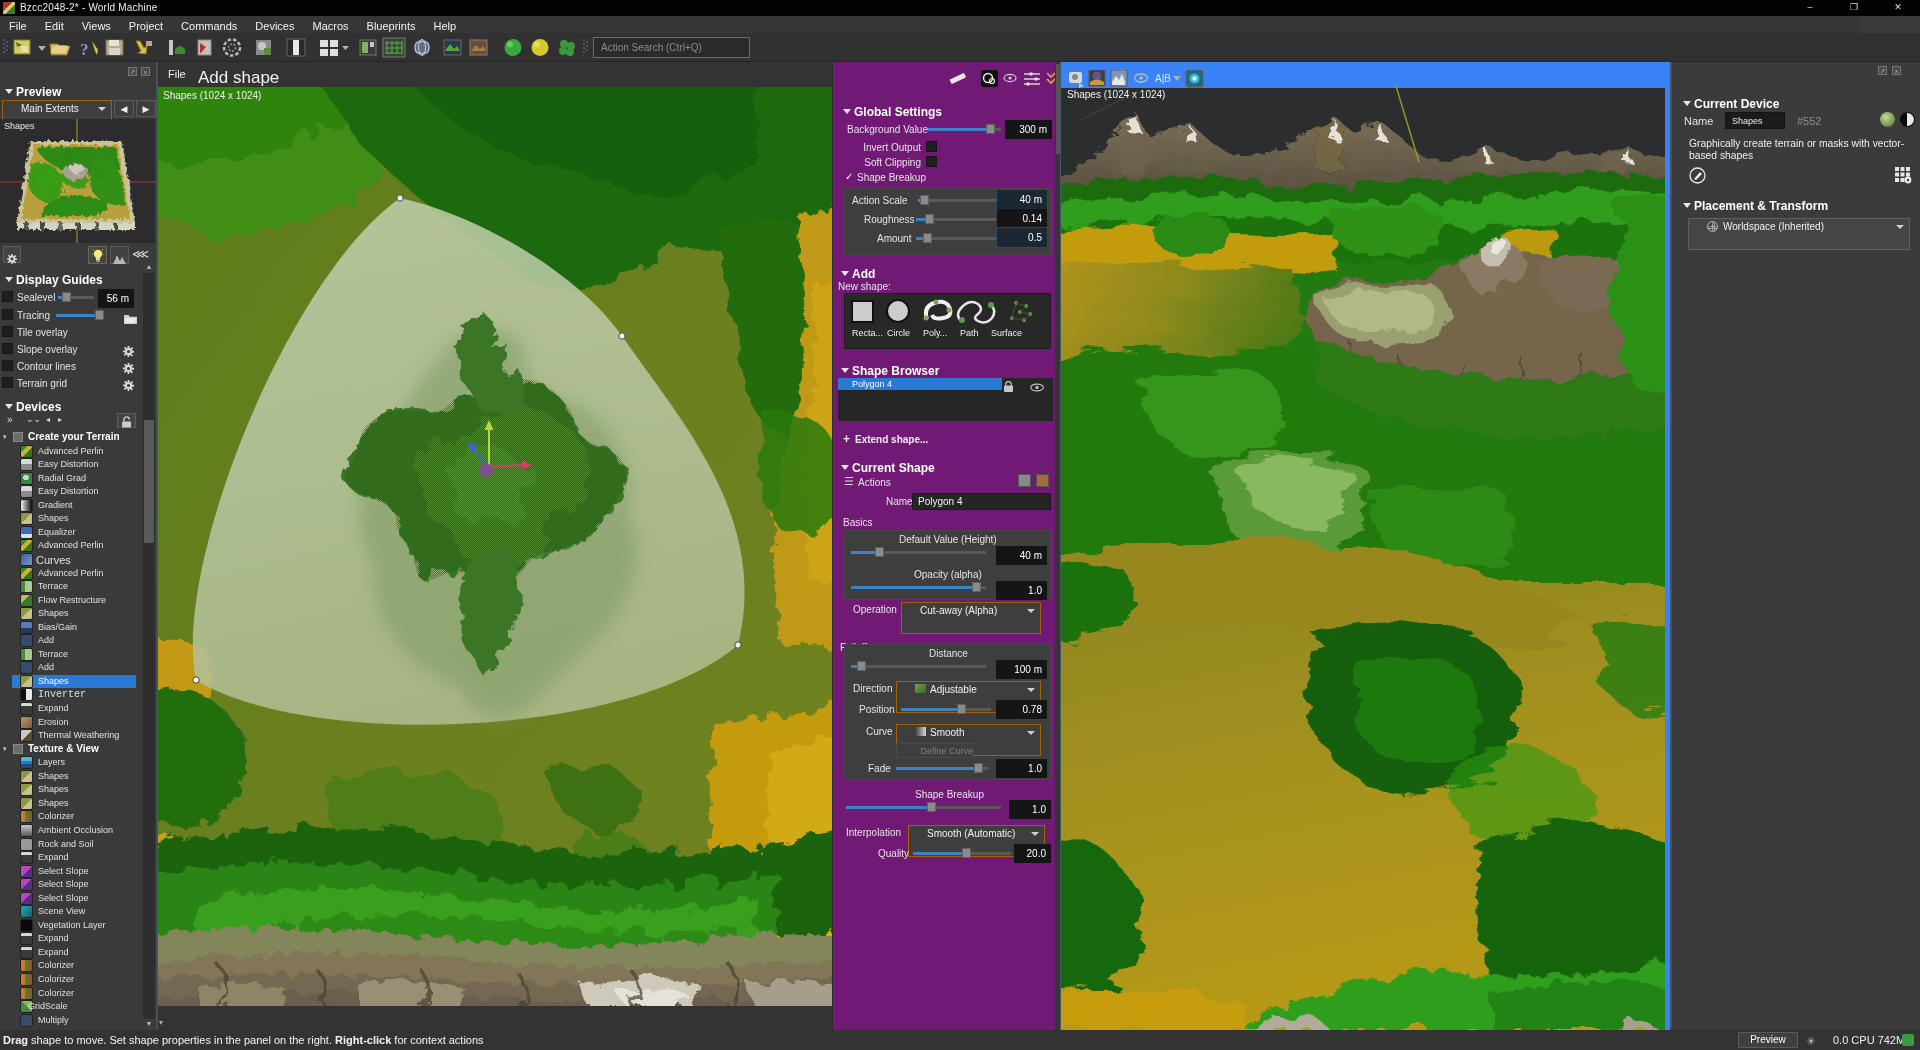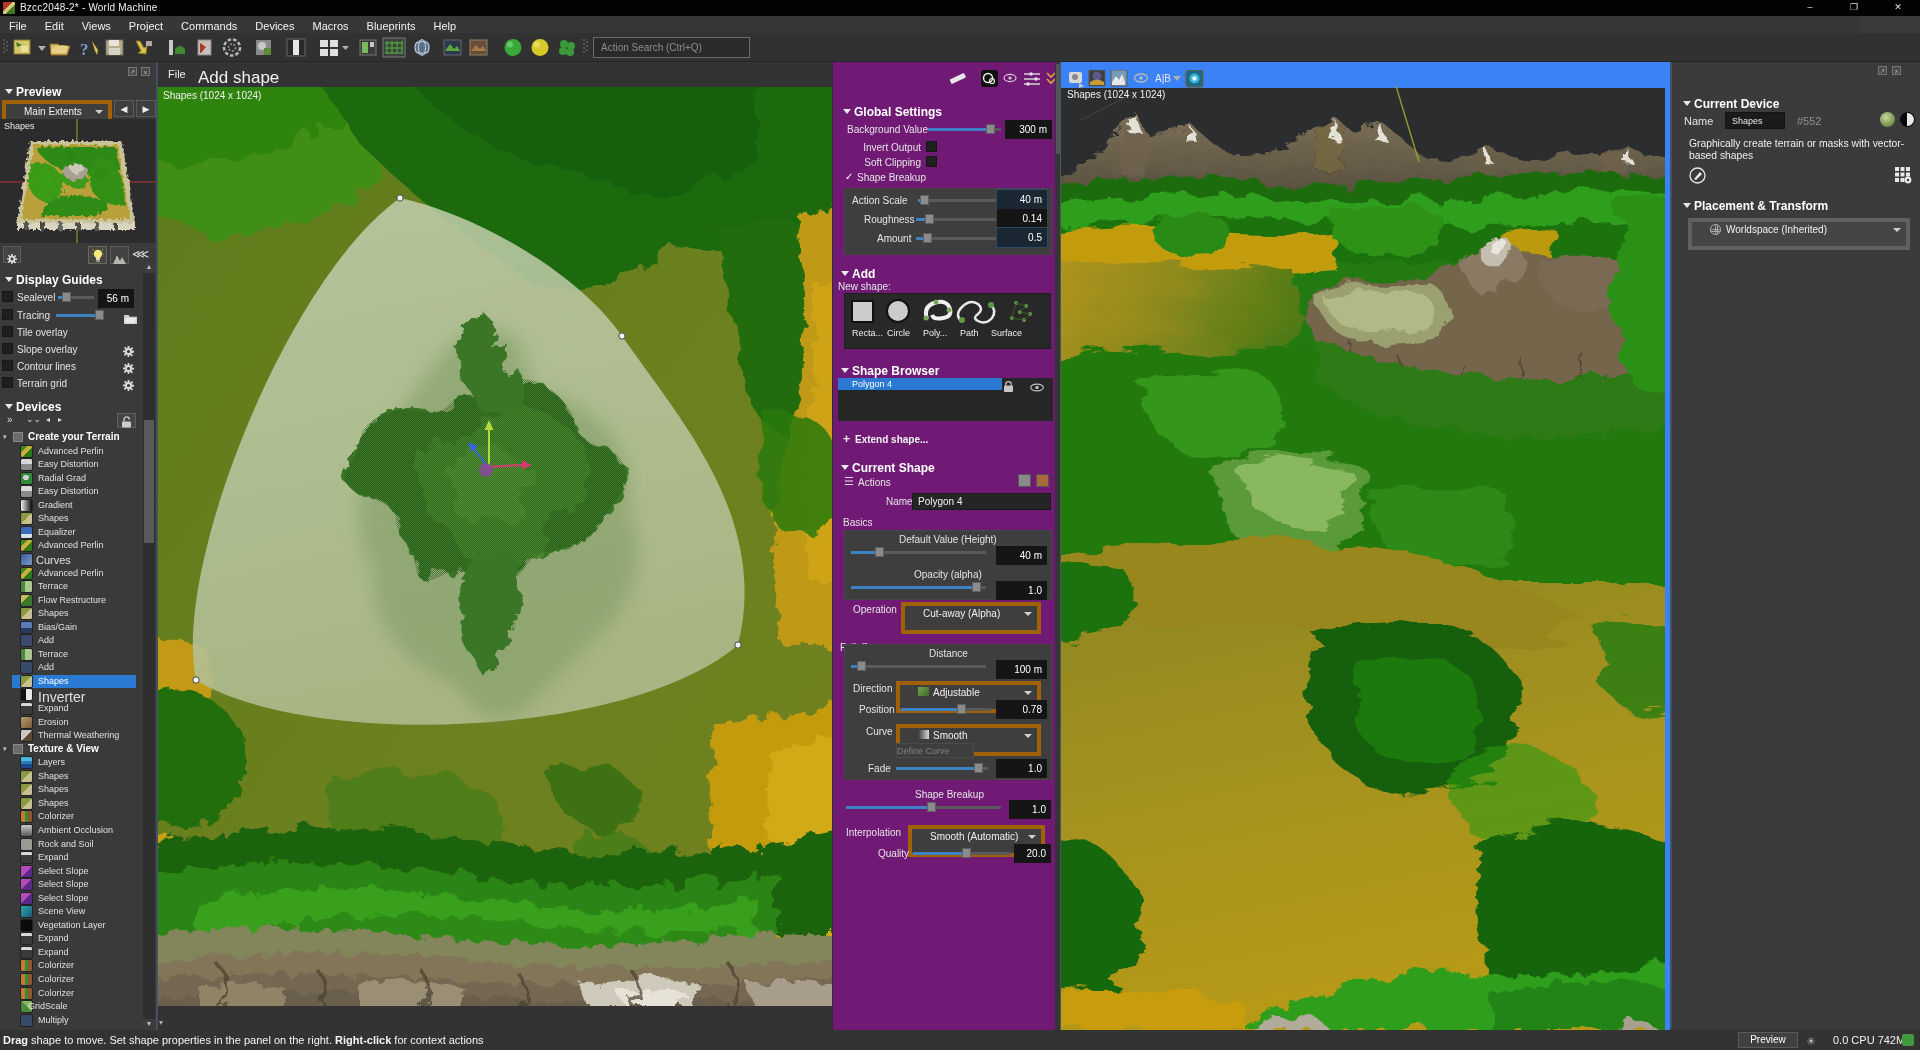--- a/index.html
+++ b/index.html
@@ -20,21 +20,21 @@
 .hdr { font-size:12px; font-weight:bold; color:#ffffff; }
 .tri { display:inline-block; width:0; height:0; border-left:4px solid transparent; border-right:4px solid transparent;
   border-top:5px solid #e8e8e8; margin-right:3px; vertical-align:2px;}
 .lbl { font-size:10px; color:#e4e4e4; }
 .vbox { position:absolute; height:19px; background:#151515; color:#fff; font-size:10px; text-align:right; padding:4px 5px 0 0;}
 .vboxb { background:#1b2833; outline:1px solid #2c4a63; }
 .cb { position:absolute; width:11px; height:11px; background:#1f1f1f; border:1px solid #161616; }
 .slider { position:absolute; height:3px; background:#5a5a5a; }
 .slider .fill { position:absolute; left:0; top:0; height:3px; background:#3d82c4; }
 .slider .knob { position:absolute; top:-4px; width:9px; height:10px; background:#8b8b8b; border:1px solid #5f5f5f; }
-.ddown { position:absolute; height:32px; background:#3e3e3e; border:4px solid #a16207; font-size:10px;
+.ddown { position:absolute; height:32px; background:#3e3e3e; border:1px solid #a16207; font-size:10px;
   color:#f0f0f0; padding:2px 0 0 18px; }
 .ddown .arr { position:absolute; right:5px; top:6px; width:0; height:0; border-left:4px solid transparent;
   border-right:4px solid transparent; border-top:4px solid #d0d0d0; }
 .gbox { position:absolute; background:#3e3e3e; border:1px solid #474747; }
 
 #leftpanel { position:absolute; left:0; top:62px; width:158px; height:968px; background:#3a3a3a; border-right:2px solid #44525f; }
 #view2d { position:absolute; left:158px; top:62px; width:674px; height:968px; background:#333333; }
 #map { position:absolute; left:0; top:25px; width:674px; height:919px; }
 #midpanel { position:absolute; left:832px; top:62px; width:228px; height:968px; background:#701a75; border-left:1px solid #2c2c2c;}
 #view3d { position:absolute; left:1060px; top:62px; width:610px; height:968px; background:#3b82f6; border-left:1px solid #48586a;}
@@ -311,21 +311,21 @@
 <div style="position:absolute;left:21px;top:203px;width:11px;height:11px;background:#3a4a6a;border-radius:1px;outline:1px solid #222;"></div>
 <div style="position:absolute;left:38px;top:203px;font-size:9px;color:#e0e0e0;white-space:nowrap;">Add</div>
 <div style="position:absolute;left:21px;top:217px;width:11px;height:11px;background:linear-gradient(90deg,#4a8a3a 0 40%,#a8c890 40% 100%);border-radius:1px;outline:1px solid #222;"></div>
 <div style="position:absolute;left:38px;top:217px;font-size:9px;color:#e0e0e0;white-space:nowrap;">Terrace</div>
 <div style="position:absolute;left:21px;top:230px;width:11px;height:11px;background:#3a4a6a;border-radius:1px;outline:1px solid #222;"></div>
 <div style="position:absolute;left:38px;top:230px;font-size:9px;color:#e0e0e0;white-space:nowrap;">Add</div>
 <div style="position:absolute;left:12px;top:243px;width:124px;height:13px;background:#2a7ad4;"></div>
 <div style="position:absolute;left:21px;top:244px;width:11px;height:11px;background:linear-gradient(135deg,#8a9a40 0 50%,#c8c090 50% 100%);border-radius:1px;outline:1px solid #222;"></div>
 <div style="position:absolute;left:38px;top:244px;font-size:9px;color:#fff;white-space:nowrap;">Shapes</div>
 <div style="position:absolute;left:21px;top:257px;width:11px;height:11px;background:linear-gradient(90deg,#101010 0 50%,#e8e8e8 50% 100%);border-radius:1px;outline:1px solid #222;"></div>
-<div style="position:absolute;left:38px;top:257px;font-size:14px;color:#e0e0e0;white-space:nowrap;">Inverter</div>
+<div style="position:absolute;left:38px;top:257px;font-size:10px;color:#e0e0e0;white-space:nowrap;font-family:Liberation Mono, monospace;">Inverter</div>
 <div style="position:absolute;left:21px;top:271px;width:11px;height:11px;background:linear-gradient(180deg,#d8d8d8 0 30%,#3a3a3a 30% 100%);border-radius:1px;outline:1px solid #222;"></div>
 <div style="position:absolute;left:38px;top:271px;font-size:9px;color:#e0e0e0;white-space:nowrap;">Expand</div>
 <div style="position:absolute;left:21px;top:285px;width:11px;height:11px;background:linear-gradient(135deg,#b89a6a,#7a5a3a);border-radius:1px;outline:1px solid #222;"></div>
 <div style="position:absolute;left:38px;top:285px;font-size:9px;color:#e0e0e0;white-space:nowrap;">Erosion</div>
 <div style="position:absolute;left:21px;top:298px;width:11px;height:11px;background:linear-gradient(135deg,#c8c8c0 0 50%,#5a4a32 50% 100%);border-radius:1px;outline:1px solid #222;"></div>
 <div style="position:absolute;left:38px;top:298px;font-size:9px;color:#e0e0e0;white-space:nowrap;">Thermal Weathering</div>
 <div style="position:absolute;left:3px;top:313px;font-size:7px;color:#ccc;">▾</div>
 <div style="position:absolute;left:13px;top:312px;width:10px;height:10px;background:#6a6a6a;border:1px solid #8a8a8a;"></div>
 <div style="position:absolute;left:28px;top:311px;font-size:10px;font-weight:bold;color:#fff;white-space:nowrap;">Texture &amp; View</div>
 <div style="position:absolute;left:21px;top:325px;width:11px;height:11px;background:linear-gradient(180deg,#4ab8d8 0 33%,#2a7ab8 33% 66%,#1a4a88 66% 100%);border-radius:1px;outline:1px solid #222;"></div>
@@ -655,21 +655,21 @@
   <div class="lbl" style="position:absolute;left:20px;top:621px;">Direction</div>
   <div class="ddown" style="left:63px;top:619px;width:145px;"><span style="display:inline-block;width:11px;height:9px;background:linear-gradient(135deg,#7aa04a,#3a6a2a);margin-right:4px;"></span>Adjustable<span class="arr"></span></div>
   <div class="lbl" style="position:absolute;left:26px;top:642px;">Position</div>
   <div class="slider" style="left:68px;top:646px;width:90px;">
       <div class="fill" style="width:60px;"></div>
       <div class="knob" style="left:56px;"></div>
     </div>
   <div class="vbox" style="left:163px;top:638px;width:51px;">0.78</div>
   <div class="lbl" style="position:absolute;left:33px;top:664px;">Curve</div>
   <div class="ddown" style="left:63px;top:662px;width:145px;"><span style="display:inline-block;width:11px;height:9px;background:linear-gradient(90deg,#3a3a3a,#d8d8d8);margin-right:4px;"></span>Smooth<span class="arr"></span></div>
-  <div style="position:absolute;left:63px;top:681px;width:78px;height:15px;background:#3e3e3e;border:1px solid #4a4a4a;color:#808080;font-size:9px;text-align:left;padding-top:2px;">Define Curve</div>
+  <div style="position:absolute;left:63px;top:681px;width:78px;height:15px;background:#3e3e3e;border:1px solid #4a4a4a;color:#808080;font-size:9px;text-align:right;padding-top:2px;">Define Curve</div>
   <div class="lbl" style="position:absolute;left:35px;top:701px;">Fade</div>
   <div class="slider" style="left:63px;top:705px;width:92px;">
       <div class="fill" style="width:82px;"></div>
       <div class="knob" style="left:78px;"></div>
     </div>
   <div class="vbox" style="left:163px;top:697px;width:51px;">1.0</div>
   <div class="lbl" style="position:absolute;left:82px;top:727px;">Shape Breakup</div>
   <div class="slider" style="left:13px;top:744px;width:155px;">
       <div class="fill" style="width:85px;"></div>
       <div class="knob" style="left:81px;"></div>

